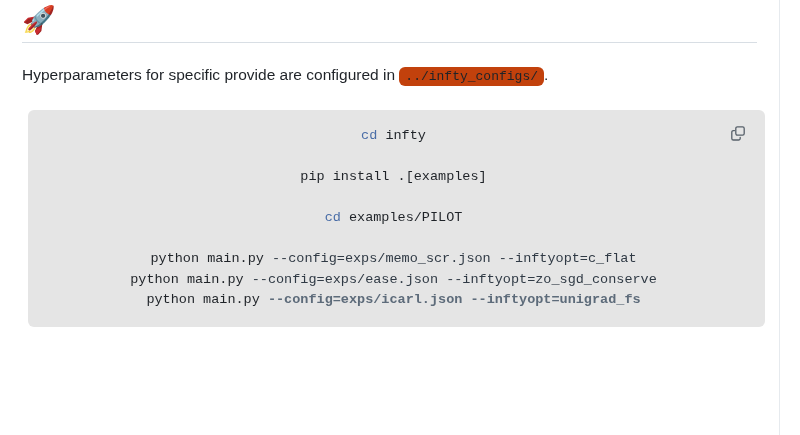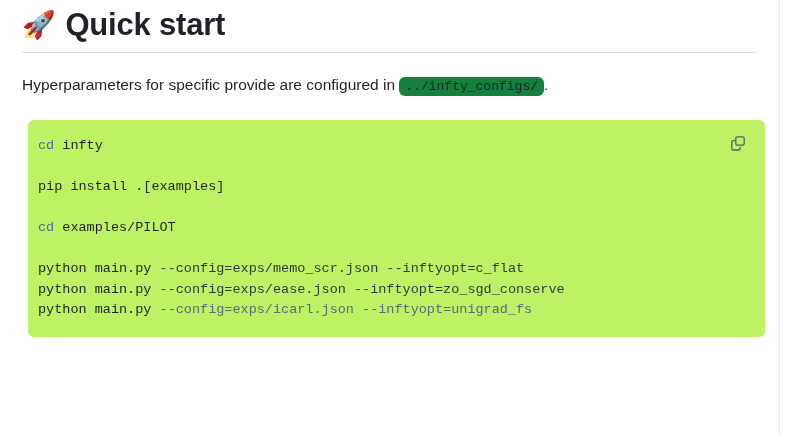--- a/index.html
+++ b/index.html
@@ -80,57 +80,58 @@
     color: #1f2328;
   }
   .para .line {
     display: block;
     white-space: nowrap;
   }
 
   code.inline-code {
     font-family: "Liberation Mono", "DejaVu Sans Mono", monospace;
     font-size: 13px;
-    background: #15803d;
+    background: #c2410c;
     border-radius: 6px;
     padding: 2px 6px;
     color: #1f2328;
     white-space: pre;
   }
 
   
   .codeblock {
     position: relative;
     margin: 21px 0 0 6px;
     width: 737px;
     box-sizing: border-box;
-    background: #bef264;
+    background: #e5e5e5;
     border-radius: 6px;
     padding: 16px 16px 16px 10px;
+    text-align: center;
   }
   .code {
     margin: 0;
     font-family: "Liberation Mono", "DejaVu Sans Mono", monospace;
     font-size: 13.5px;
     line-height: 20.5px;
     color: #1f2328;
     white-space: pre;
     overflow: hidden;
   }
   .code .ln {
     display: block;
     height: 20.5px;
   }
   .code .ln.blank {
     height: 20.5px;
   }
   .tok-kw { color: #4a6da7; }
   .tok-plain { color: #1f2328; }
   .tok-flag { color: #303a45; font-family: Liberation Mono, monospace; }
-  .tok-flag-dim { color: #5d6b7a; }
+  .tok-flag-dim { color: #5d6b7a; font-weight: bold; }
 
   .copy-btn {
     position: absolute;
     top: 11px;
     right: 14px;
     width: 26px;
     height: 26px;
     display: flex;
     align-items: center;
     justify-content: center;
@@ -161,21 +162,20 @@
 
 <div class="page">
 
   <div class="container-edge"></div>
 
   <div class="content">
 
     <div class="heading-wrap">
       <h1 class="heading">
         <span class="heading-emoji">🚀</span>
-        <span>Quick start</span>
       </h1>
       <div class="heading-divider"></div>
     </div>
 
     <p class="para">
       <span class="line"><span>Hyperparameters for specific provide are configured in</span> <code class="inline-code">../infty_configs/</code><span>.</span></span>
     </p>
 
     <div class="codeblock">
       <button class="copy-btn" title="Copy">

